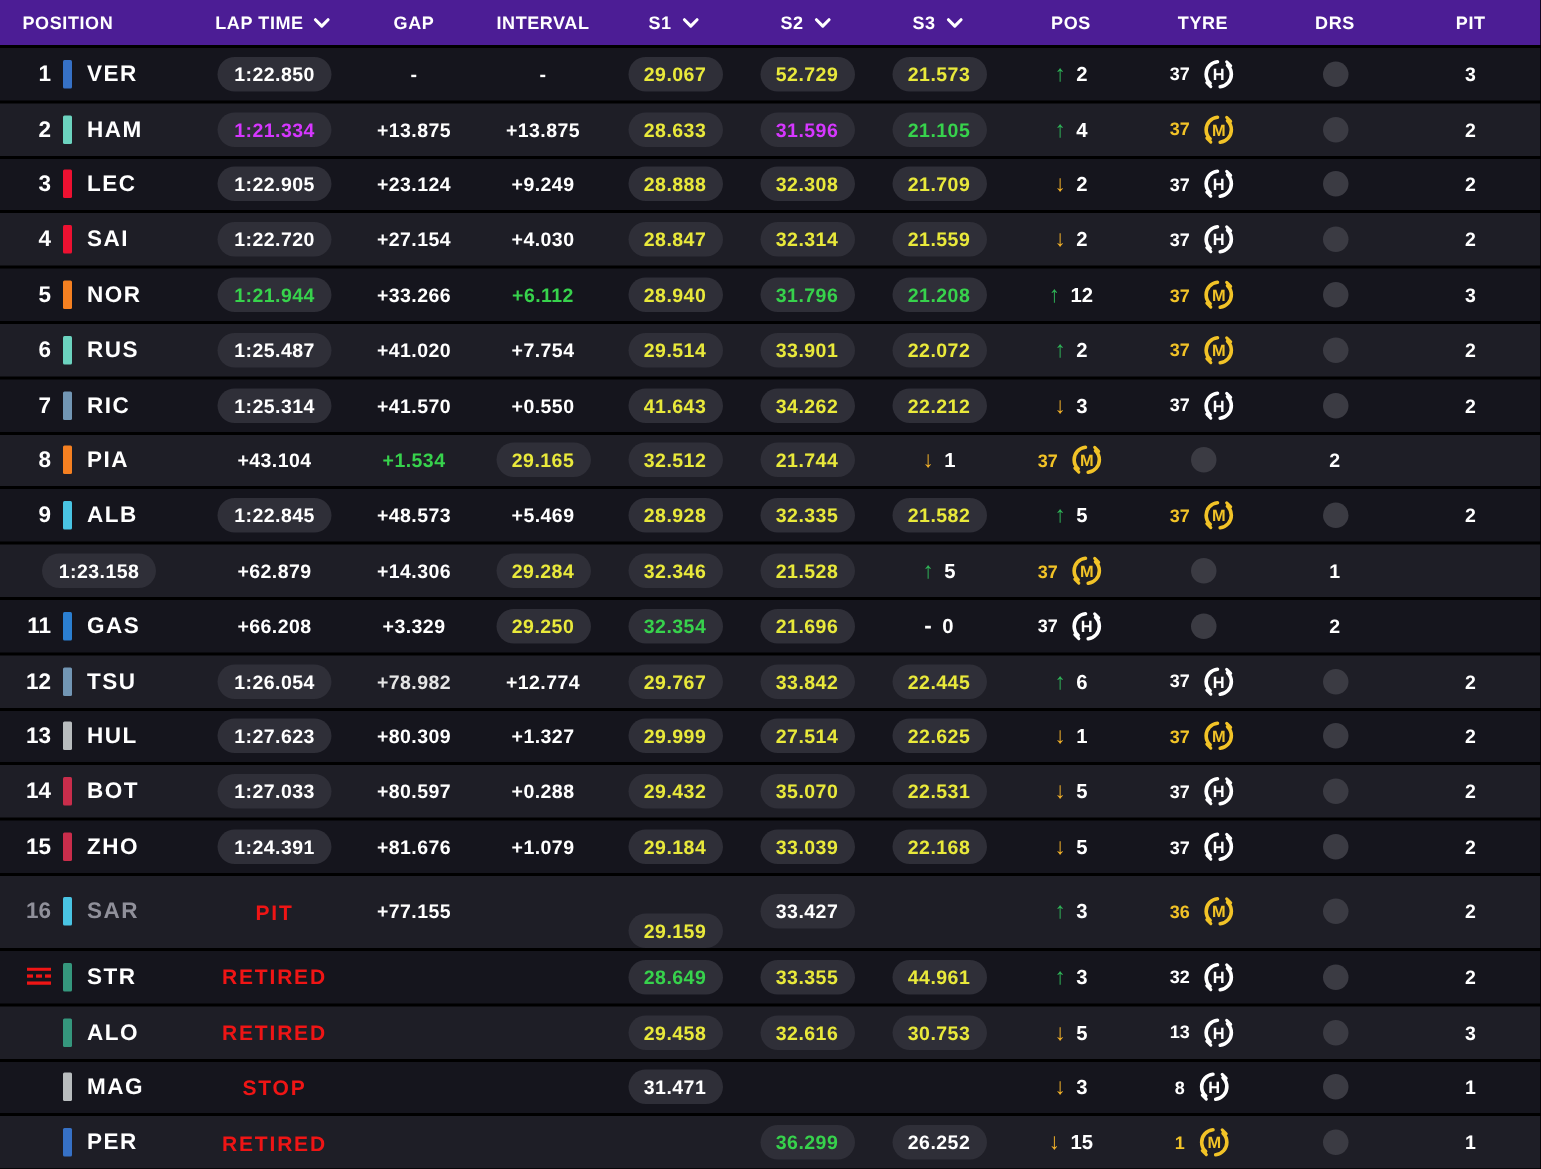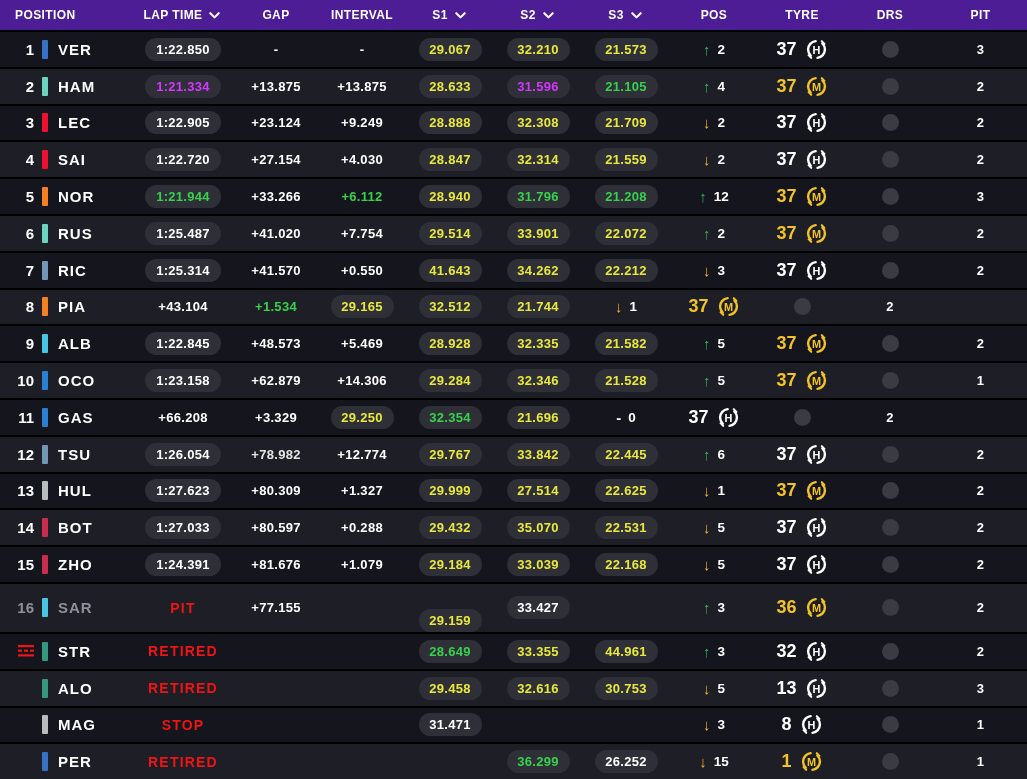--- a/index.html
+++ b/index.html
@@ -20,21 +20,21 @@
     display:inline-flex;justify-content:flex-end;align-items:center;}
   .teambar{width:6px;height:19px;border-radius:1px;margin-right:10px;flex:none;}
   .dname{color:#fff;font-size:15px;font-weight:800;letter-spacing:1px;}
   .pill{background:#2f2f38;border-radius:13px;min-width:63px;padding:4px 9px;text-align:center;
     font-size:13px;font-weight:700;letter-spacing:.3px;box-sizing:border-box;}
   .pill.lap{min-width:76px;}
   .num{font-size:13px;font-weight:600;letter-spacing:.3px;color:#fff;}
   .status{font-size:14px;font-weight:800;letter-spacing:1.2px;}
   .arrow{font-size:15px;font-weight:700;line-height:1;}
   .chgnum{color:#fff;font-size:13.5px;font-weight:700;margin-left:7px;}
-  .tyrelaps{font-size:18px;font-weight:700;margin-right:8px;}
+  .tyrelaps{font-size:12px;font-weight:700;margin-right:8px;}
   .drs-dot{width:17px;height:17px;border-radius:50%;background:#3b3b43;}
   .chev{display:inline-block;}
 </style>
 </head>
 <body>
 
 <div class="table">
   <div class="grid hrow" id="header">
       <div class="hcell first">
         <span>POSITION</span>
@@ -95,21 +95,21 @@
         <div class="c">
           <span class="num" style="color: rgb(255, 255, 255);">-</span>
         </div>
         <div class="c">
           <span class="num" style="color: rgb(255, 255, 255);">-</span>
         </div>
         <div class="c">
           <span class="pill" style="color: rgb(233, 233, 59);">29.067</span>
         </div>
         <div class="c">
-          <span class="pill" style="color: rgb(233, 233, 59);">32.210</span>
+          <span class="pill" style="color: rgb(233, 233, 59);">52.729</span>
         </div>
         <div class="c">
           <span class="pill" style="color: rgb(233, 233, 59);">21.573</span>
         </div>
         <div class="c">
           <span class="arrow" style="color: rgb(47, 180, 87);">↑</span>
           <span class="chgnum">2</span>
         </div>
         <div class="c">
           <span class="tyrelaps" style="color: rgb(255, 255, 255);">37</span>
@@ -470,25 +470,20 @@
           </svg>
         </div>
         <div class="c">
           <span class="drs-dot"></span>
         </div>
         <div class="c">
           <span class="num" style="font-weight: 700;">2</span>
         </div>
       </div>
       <div class="grid row">
-        <div class="c dcell">
-          <span class="posnum">10</span>
-          <span class="teambar" style="background: rgb(43, 127, 209);"></span>
-          <span class="dname">OCO</span>
-        </div>
         <div class="c">
           <span class="pill lap" style="color: rgb(255, 255, 255);">1:23.158</span>
         </div>
         <div class="c">
           <span class="num" style="color: rgb(255, 255, 255);">+62.879</span>
         </div>
         <div class="c">
           <span class="num" style="color: rgb(255, 255, 255);">+14.306</span>
         </div>
         <div class="c">

